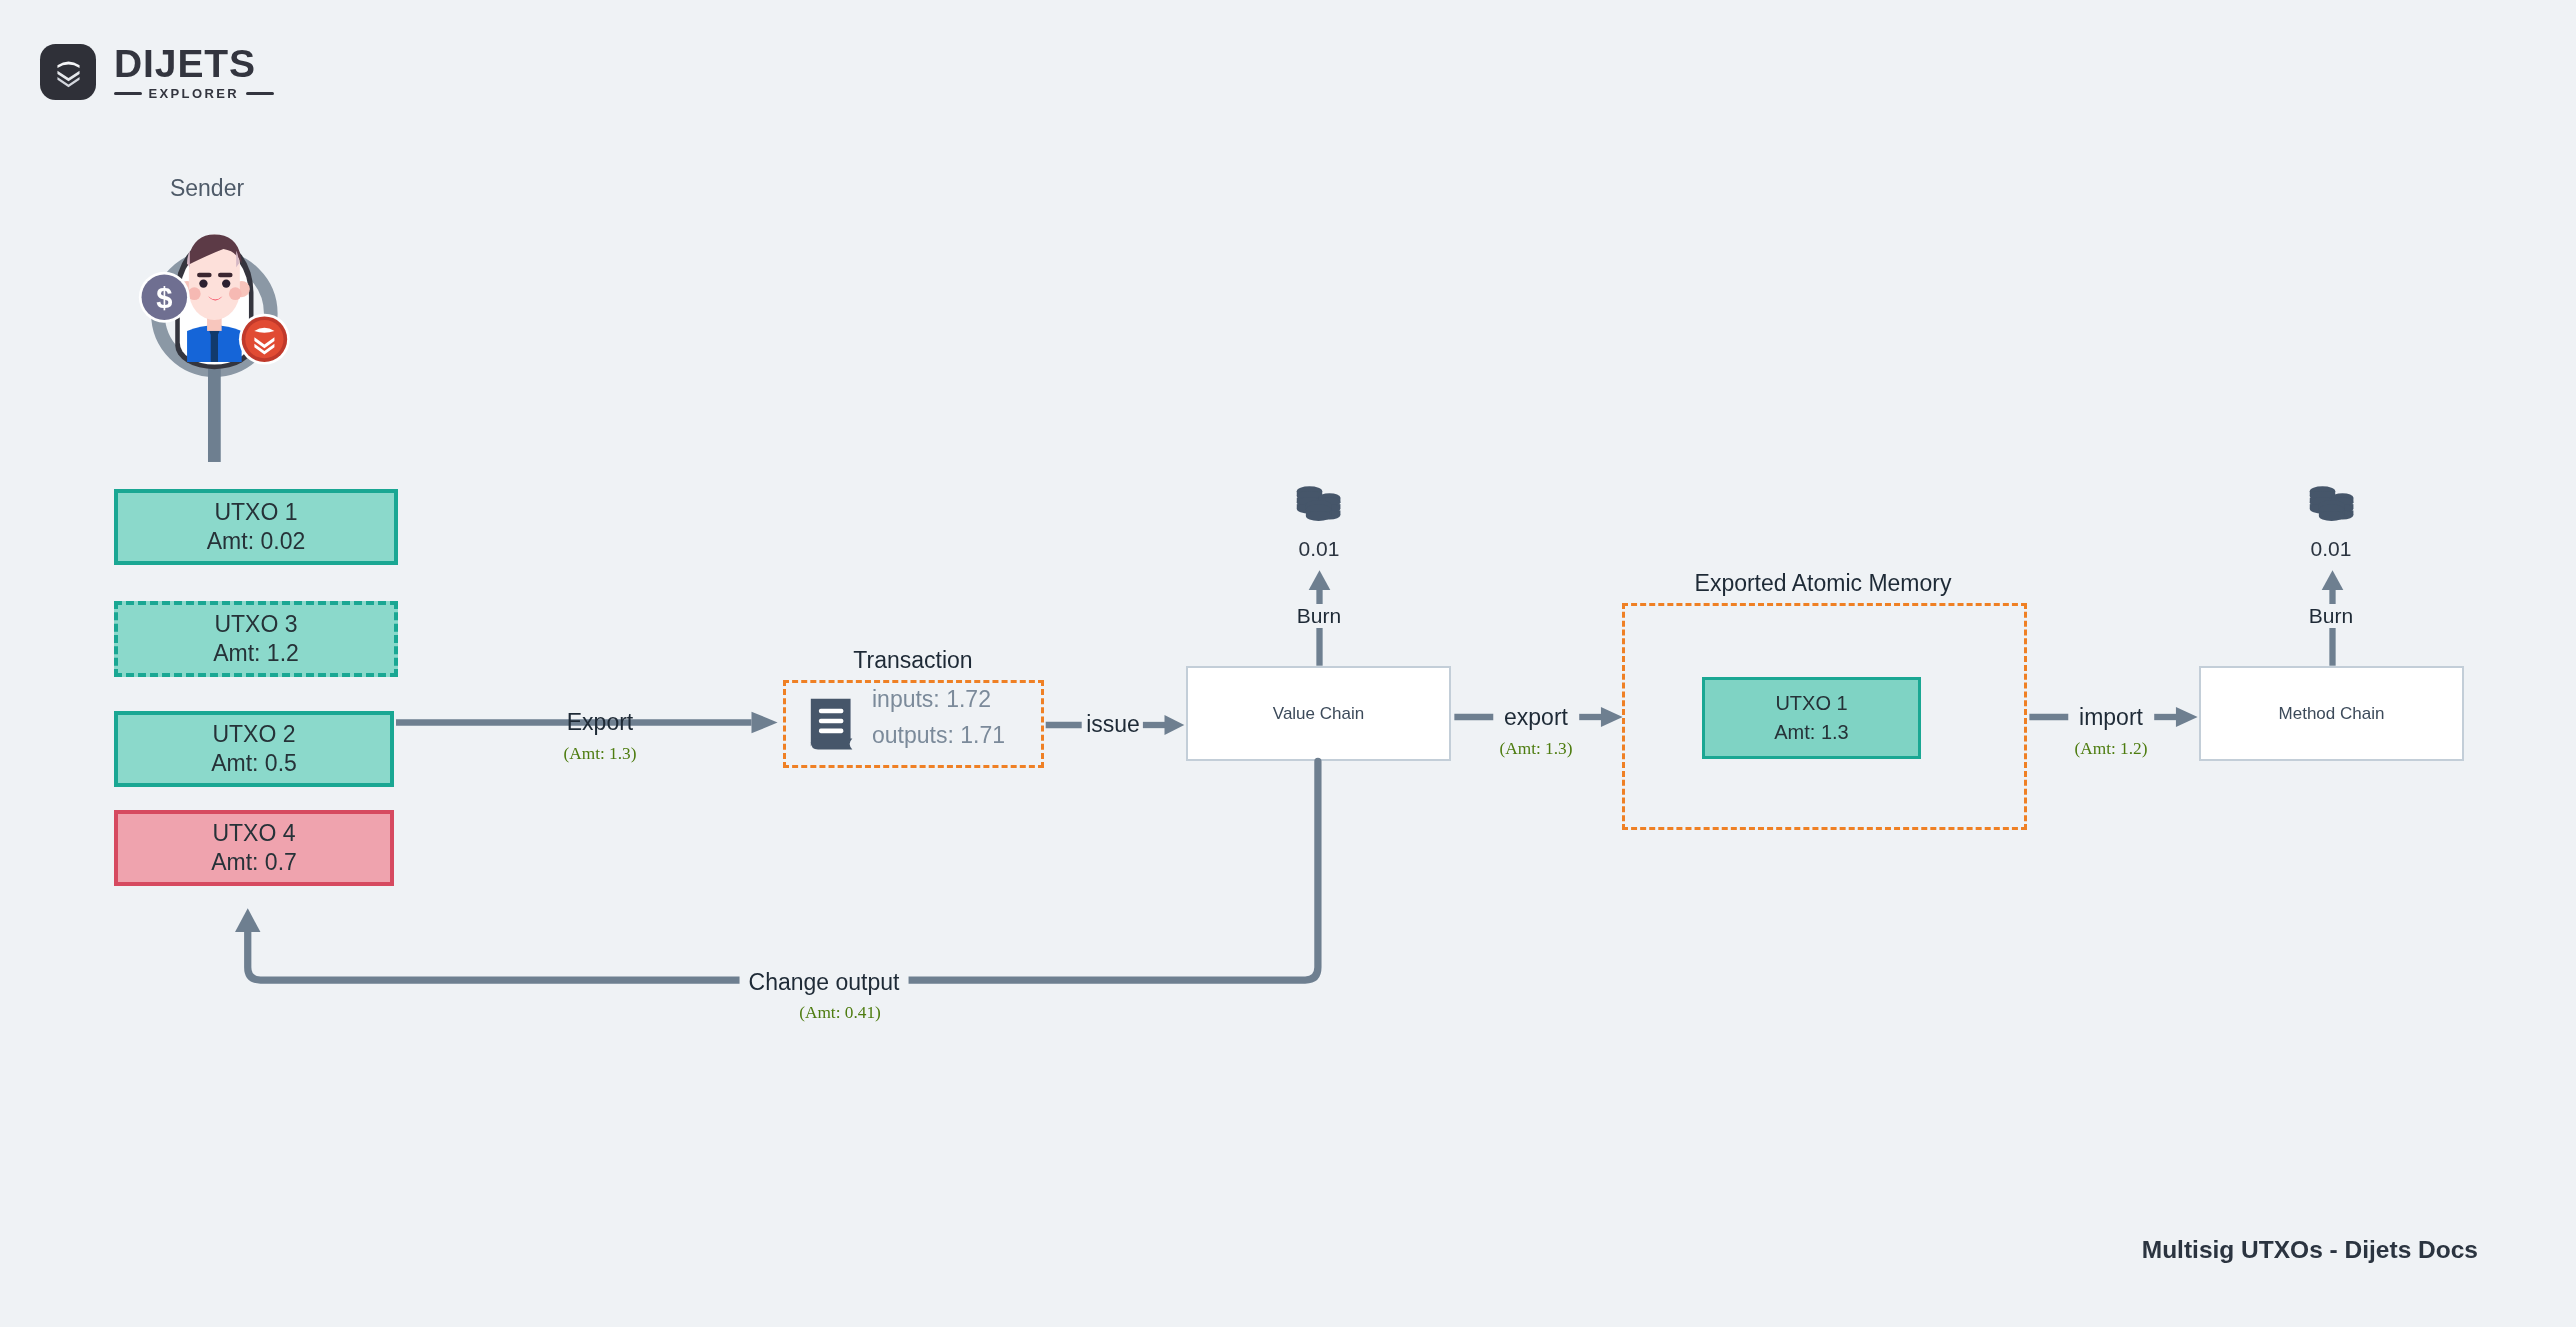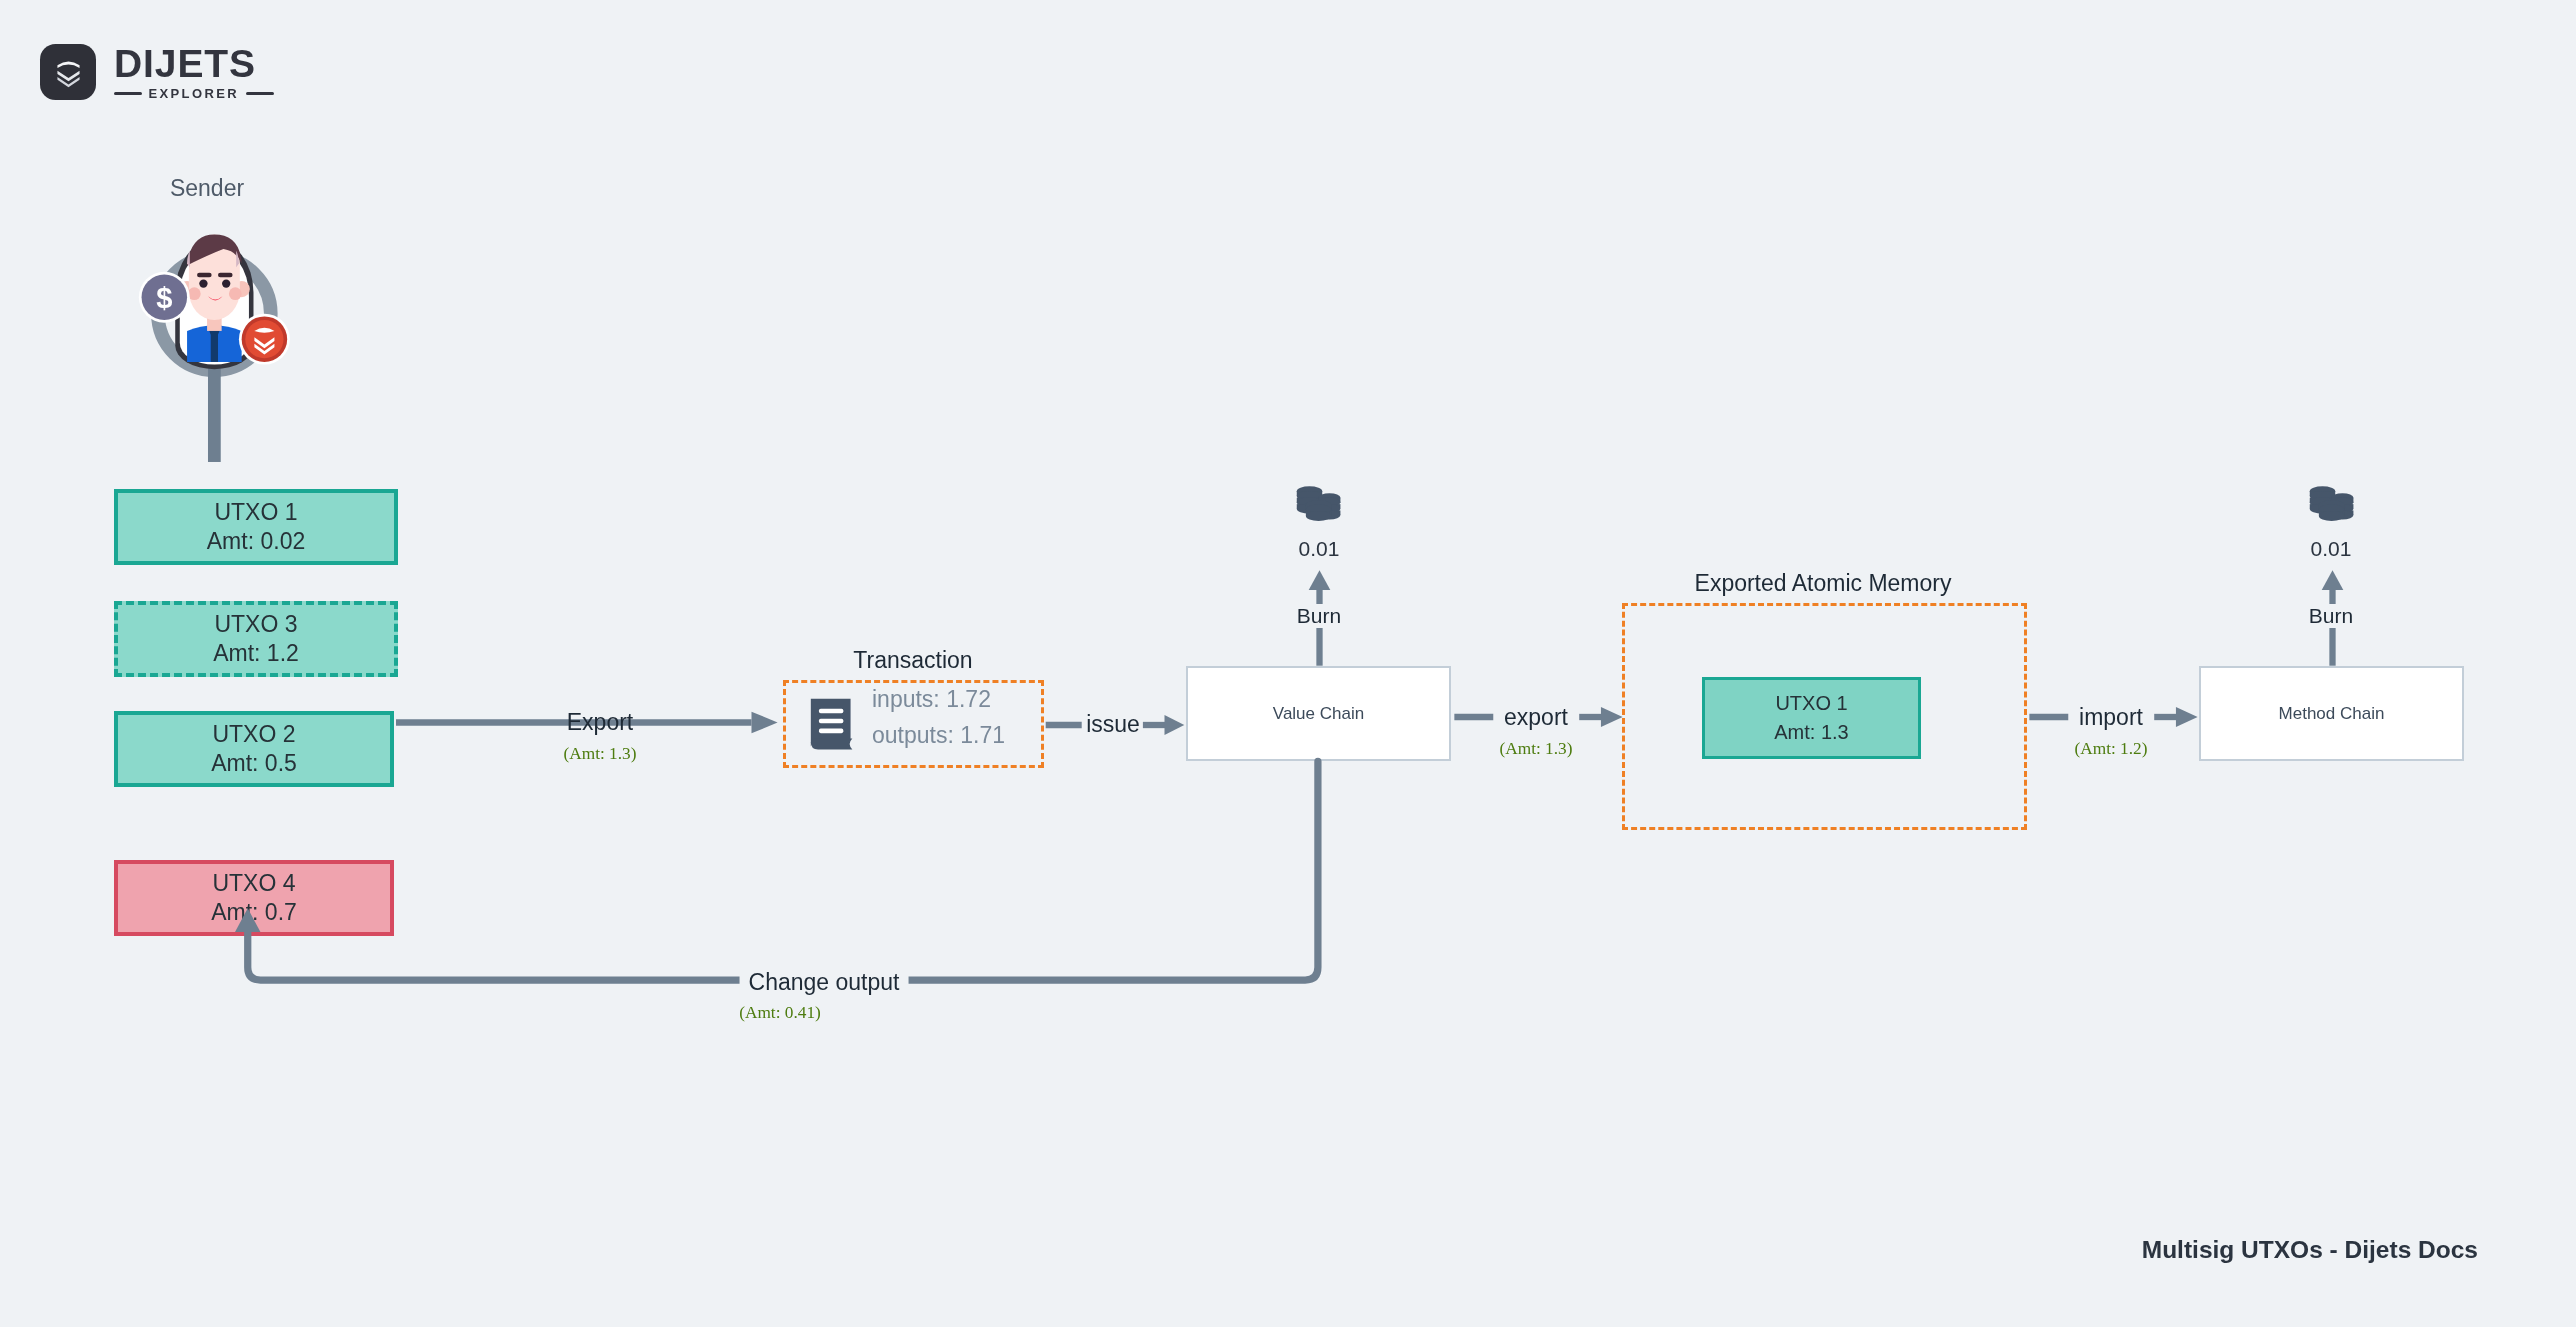--- a/index.html
+++ b/index.html
@@ -290,21 +290,21 @@
   <div class="utxo utxo-green-dashed" style="left:114px; top:601px; width:284px; height:76px;">
     <div class="t1">UTXO 3</div>
     <div class="t2">Amt: 1.2</div>
   </div>
 
   <div class="utxo utxo-green" style="left:114px; top:711px; width:280px; height:76px;">
     <div class="t1">UTXO 2</div>
     <div class="t2">Amt: 0.5</div>
   </div>
 
-  <div class="utxo utxo-red" style="left:114px; top:860px; width:280px; height:76px;">
+  <div class="utxo utxo-red" style="left:114px; top:810px; width:280px; height:76px;">
     <div class="t1">UTXO 4</div>
     <div class="t2">Amt: 0.7</div>
   </div>
 
   <svg class="abs" style="left:394px; top:700px;" width="391" height="45" viewBox="0 0 430 50">
     <line x1="0" y1="25" x2="395" y2="25" stroke="#6e7f90" stroke-width="7"></line>
     <path d="M395 13 L424 25 L395 37 Z" fill="#6e7f90"></path>
   </svg>
   <div class="edge-label" style="left:600px; top:709px;">Export</div>
   <div class="edge-sub" style="left:600px; top:744px;">(Amt: 1.3)</div>
@@ -420,18 +420,18 @@
     <line x1="15" y1="108" x2="15" y2="22" stroke="#6e7f90" stroke-width="7"></line>
     <path d="M3 24 L15 2 L27 24 Z" fill="#6e7f90"></path>
   </svg>
   <div class="burn-word" style="left:2331px; top:604px; background:#eff2f5; padding:0 4.5px;">Burn</div>
 
   <svg class="abs" style="left:227px; top:754px;" width="1118" height="236" viewBox="0 0 1230 260">
     <path d="M1201 8 L1201 235 Q1201 249 1187 249 L36 249 Q22 249 22 235 L22 190" fill="none" stroke="#6e7f90" stroke-width="8" stroke-linecap="round"></path>
     <path d="M8 196 L22 170 L36 196 Z" fill="#6e7f90"></path>
   </svg>
   <div class="edge-label" style="left:824px; top:969px; background:#eff2f5; padding:0 9px;">Change output</div>
-  <div class="edge-sub" style="left:780px; top:1003px;">(Amt: 0.41)</div>
+  <div class="edge-sub" style="left:840px; top:1003px;">(Amt: 0.41)</div>
 
   <div class="footer">Multisig UTXOs - Dijets Docs</div>
 
 </div>
 
 
 </body></html>

